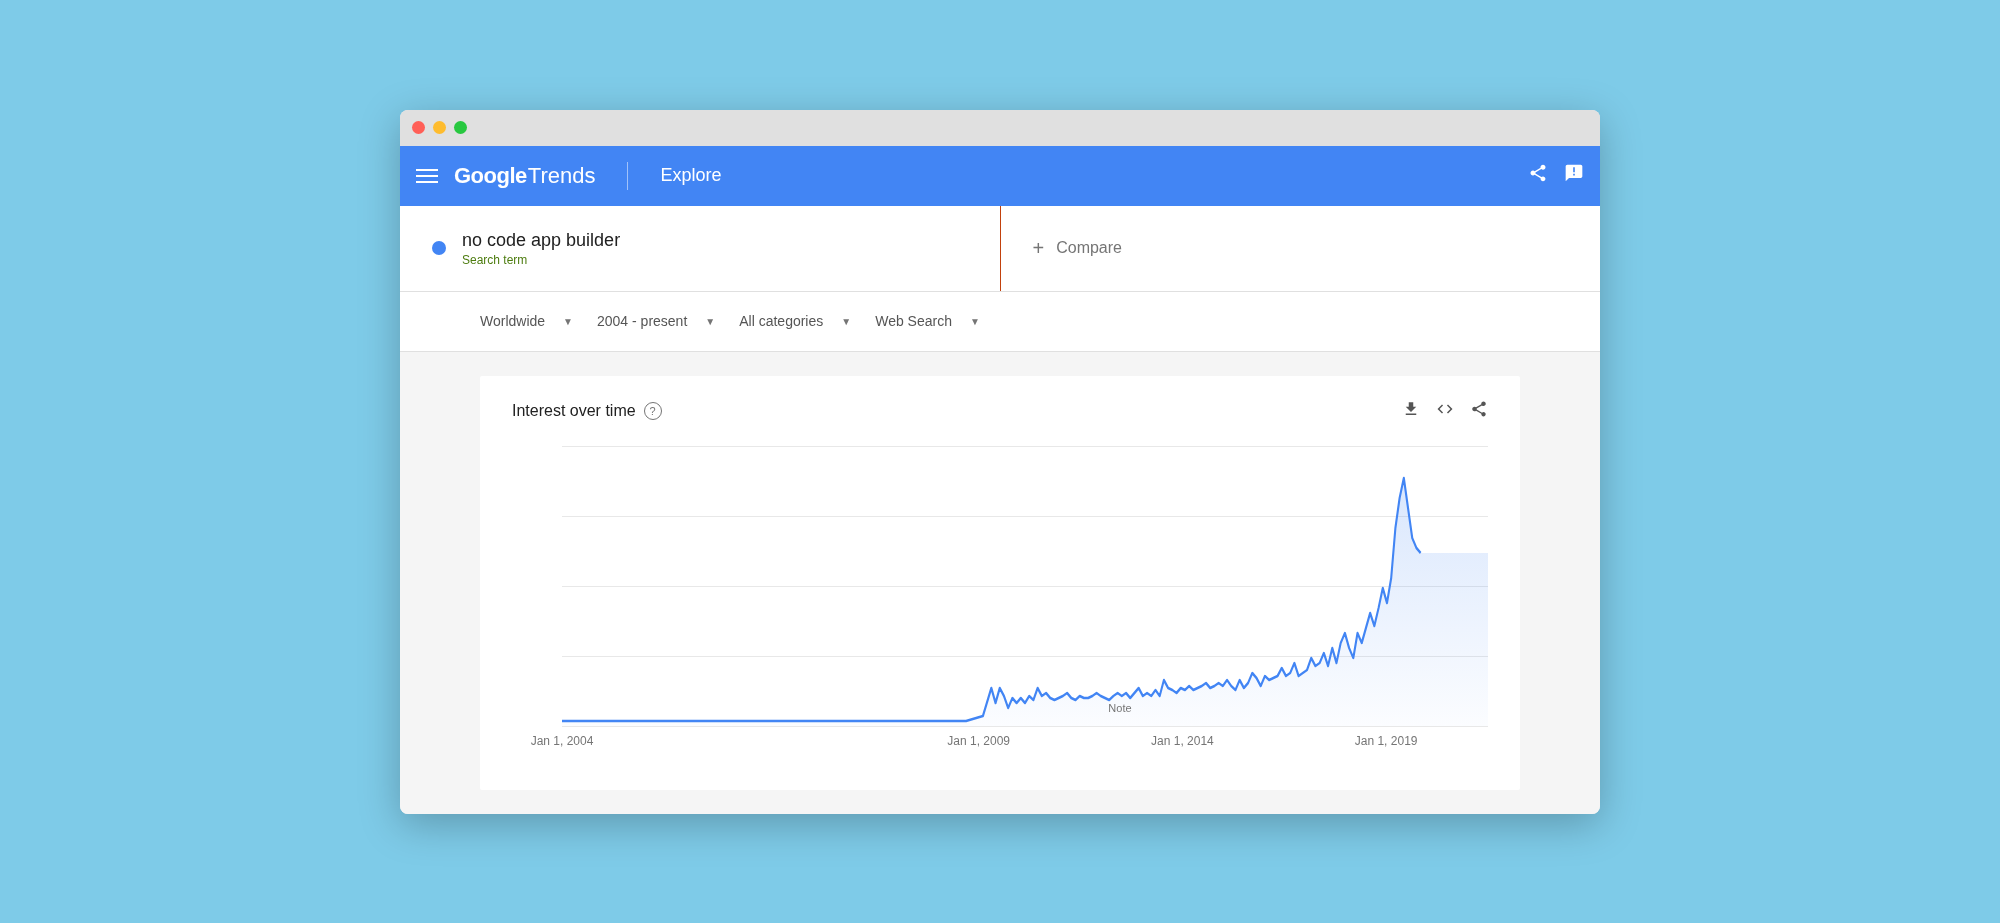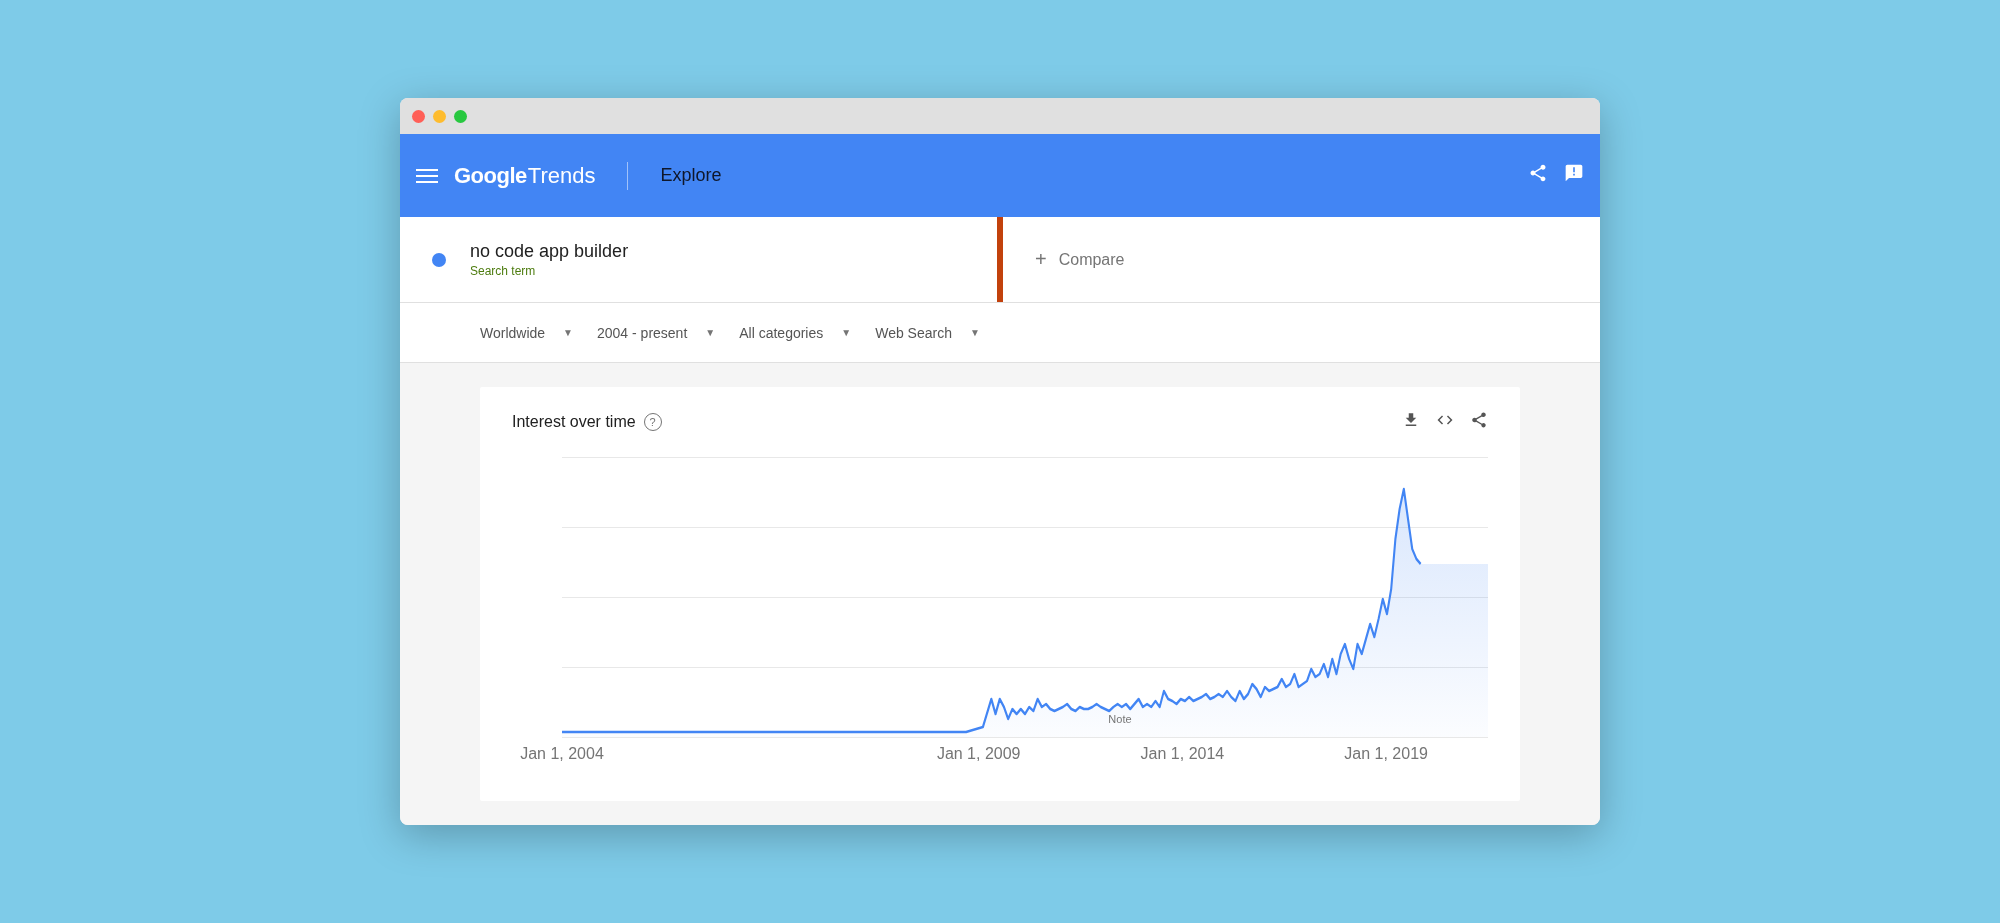--- a/index.html
+++ b/index.html
@@ -38,21 +38,21 @@
     .traffic-light.yellow { background: #febc2e; }
     .traffic-light.green { background: #28c840; }
 
     
     .app-header {
       background: #4285f4;
       display: flex;
       align-items: center;
       justify-content: space-between;
       padding: 0 16px;
-      height: 83px;
+      height: 60px;
     }
 
     .header-left {
       display: flex;
       align-items: center;
       gap: 16px;
     }
 
     .hamburger-icon {
       color: white;
@@ -90,21 +90,21 @@
     }
 
     .header-divider {
       width: 1px;
       height: 28px;
       background: rgba(255,255,255,0.5);
       margin: 0 16px;
     }
 
     .header-explore {
-      color: #0f172a;
+      color: #ffffff;
       font-size: 18px;
       font-weight: 400;
     }
 
     .header-right {
       display: flex;
       align-items: center;
       gap: 16px;
     }
 
@@ -120,22 +120,22 @@
       display: flex;
       align-items: stretch;
       border-bottom: 1px solid #e0e0e0;
     }
 
     .search-term-box {
       flex: 1;
       padding: 24px 32px;
       display: flex;
       align-items: center;
-      gap: 24px;
-      border-right: 6px solid #c2410c;
+      gap: 16px;
+      border-right: 1px solid #c2410c;
     }
 
     .term-dot {
       width: 14px;
       height: 14px;
       border-radius: 50%;
       background: #4285f4;
       flex-shrink: 0;
     }
 
@@ -311,21 +311,21 @@
       left: 0;
       right: 0;
       height: 40px;
       display: flex;
       align-items: flex-start;
       padding-top: 8px;
     }
 
     .x-label {
       position: absolute;
-      font-size: 16px;
+      font-size: 12px;
       color: #757575;
       transform: translateX(-50%);
     }
 
     svg.trend-line {
       position: absolute;
       left: 0;
       right: 0;
       top: 0;
       bottom: 40px;

